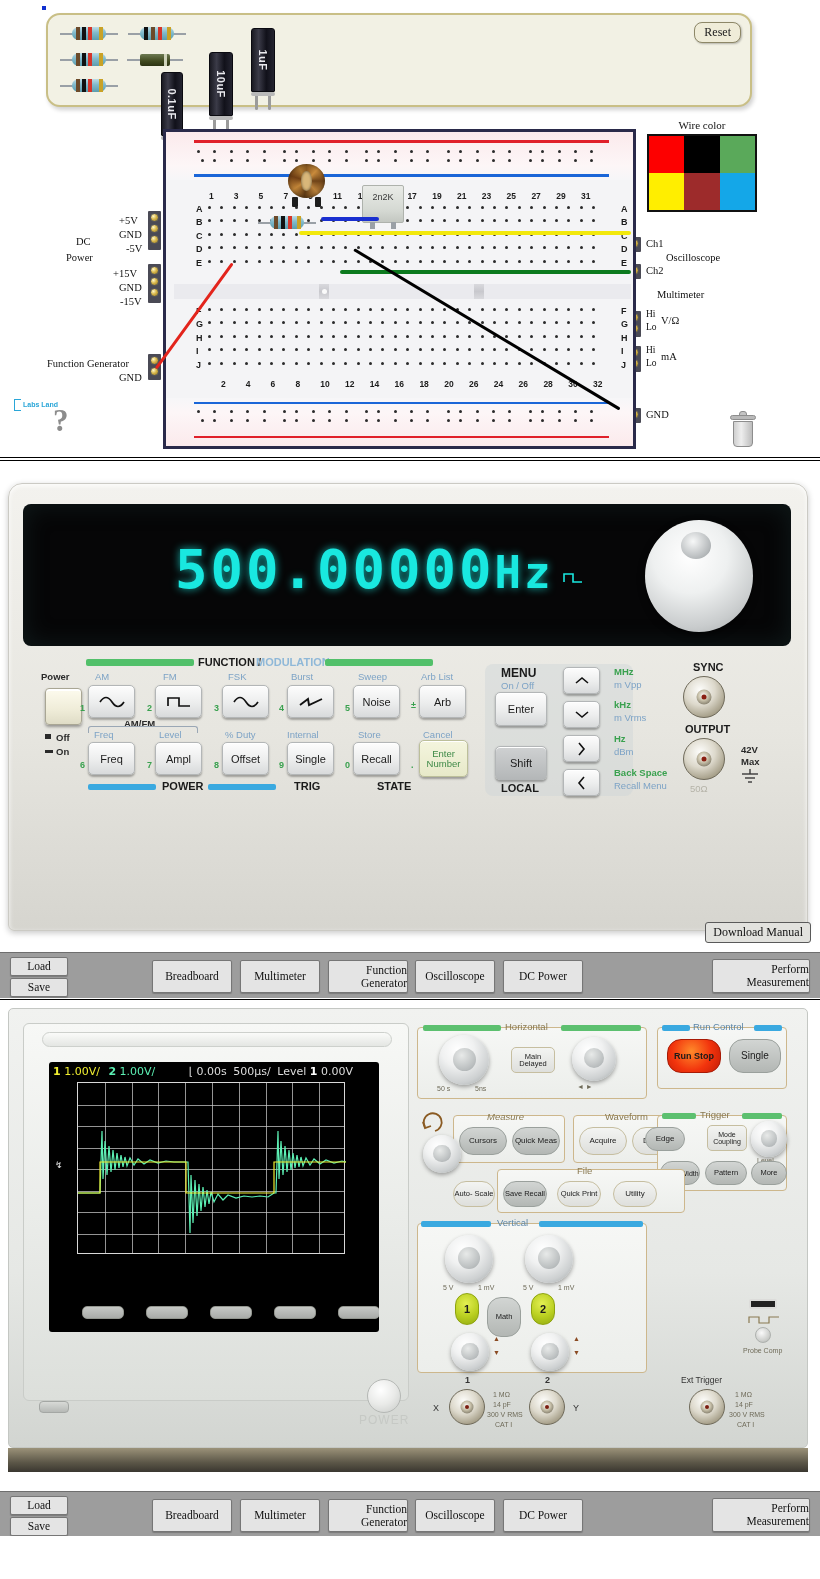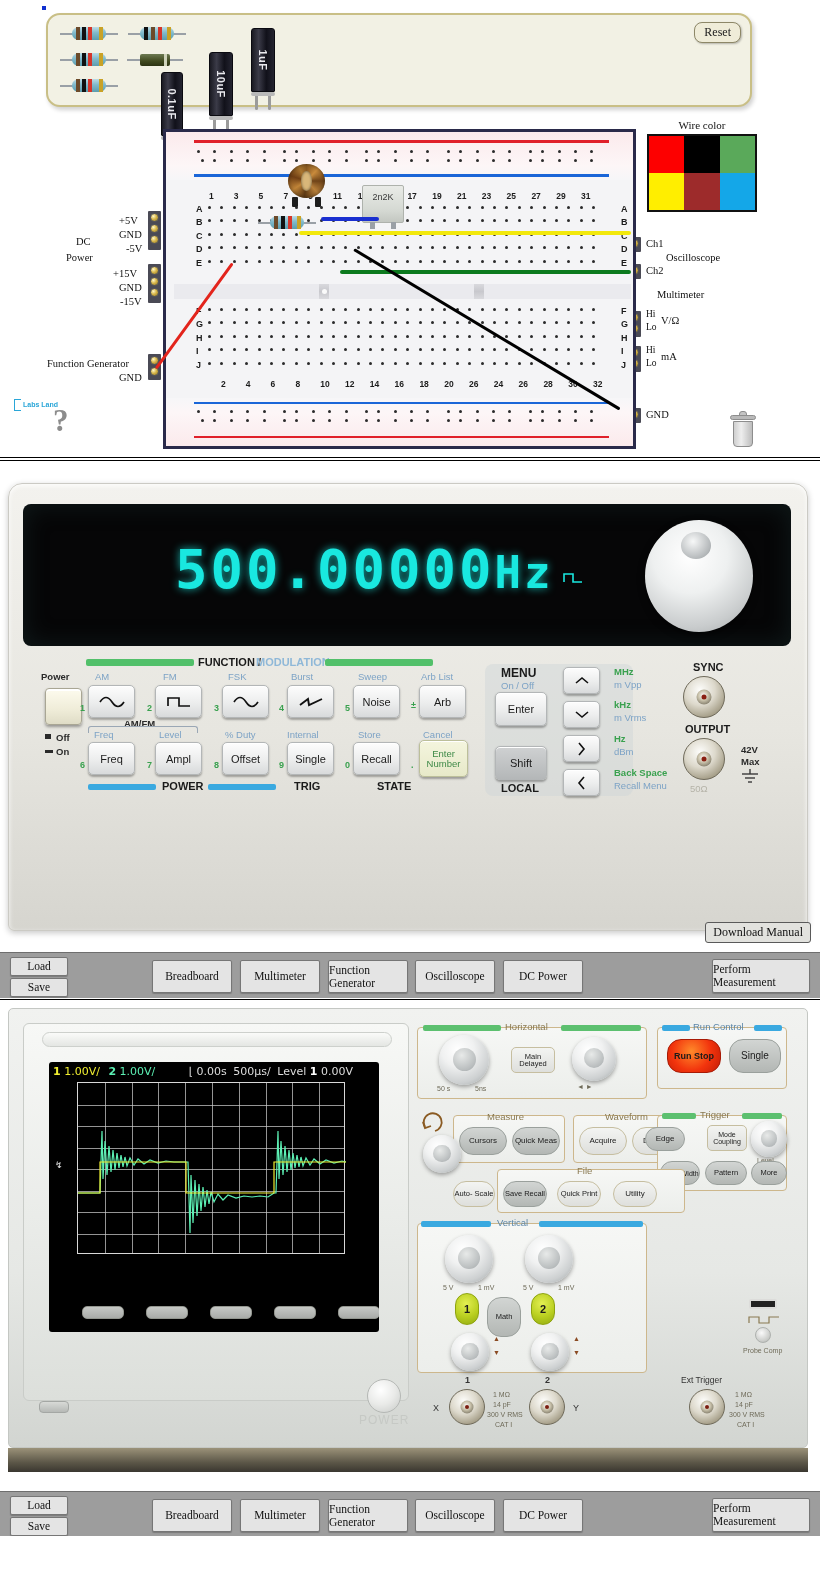--- a/index.html
+++ b/index.html
@@ -21,21 +21,21 @@
     position: relative;
     font-family: "Liberation Sans", sans-serif;
   }
   .tb-btn {
     position: absolute;
     background: #e4e4e4;
     border: 1px solid #767676;
     border-radius: 2px;
     font-size: 11.5px;
     color: #111;
-    text-align: left;
+    text-align: right;
     line-height: 1.1;
     display: flex; align-items: center; justify-content: center;
     font-family: "Liberation Serif", serif;
     cursor: pointer;
     box-shadow: 0 1px 1px rgba(0,0,0,.22);
   }
   .tb-loadsave { left: 10px; width: 58px; height: 19px; }
   .tb-load { top: 4px; }
   .tb-save { top: 25px; }
   .tb-center { top: 7px; height: 33px; width: 80px; }
@@ -1292,21 +1292,21 @@
         <div class="scgroup" style="left:240px; top:4px; width:130px; height:62px;"></div>
         <div class="scbar blue" style="left:245px; top:2px; width:28px;"></div>
         <div class="scgtitle" style="left:276px; top:-2px; color:#5b86a8;">Run Control</div>
         <div class="scbar blue" style="left:337px; top:2px; width:28px;"></div>
         <div class="scbtn runstop" style="left:250px; top:16px; width:54px; height:34px; flex-direction:column;">
           <span>Run Stop</span>
         </div>
         <div class="scbtn" style="left:312px; top:16px; width:52px; height:34px; font-size:10px;">Single</div>
 
         <div class="scgroup" style="left:36px; top:92px; width:112px; height:48px;"></div>
-        <div class="scgtitle" style="left:70px; top:88px;">Measure</div>
+        <div class="scgtitle" style="left:70px; top:88px;font-style:italic;">Measure</div>
         <div class="scbtn" style="left:42px; top:104px; width:48px; height:28px;">Cursors</div>
         <div class="scbtn" style="left:95px; top:104px; width:48px; height:28px; flex-direction:column;">
           <span>Quick Meas</span>
           </div>
 
         <div class="scgroup" style="left:156px; top:92px; width:112px; height:48px;"></div>
         <div class="scgtitle" style="left:188px; top:88px;">Waveform</div>
         <div class="scbtn lt" style="left:162px; top:104px; width:48px; height:28px;">Acquire</div>
         <div class="scbtn lt" style="left:215px; top:104px; width:48px; height:28px;">Display</div>
 

